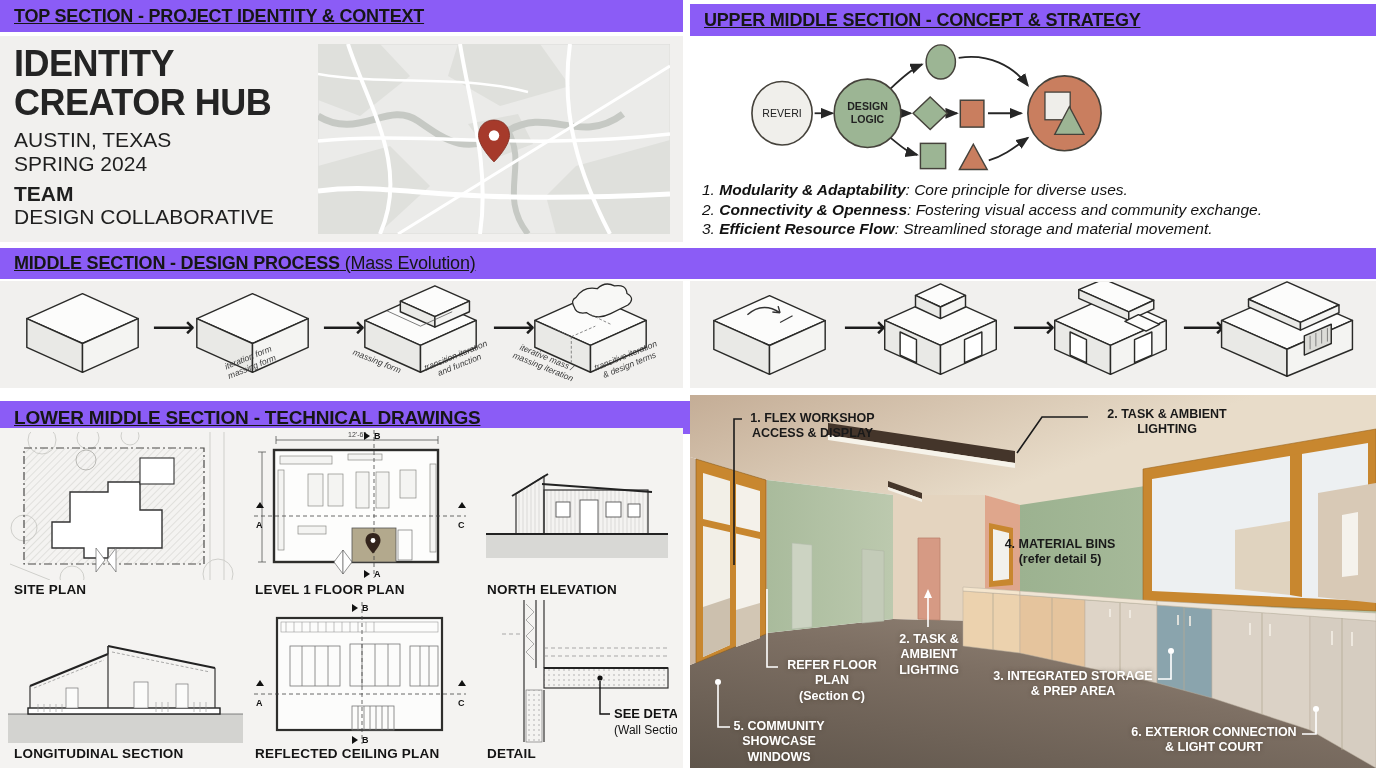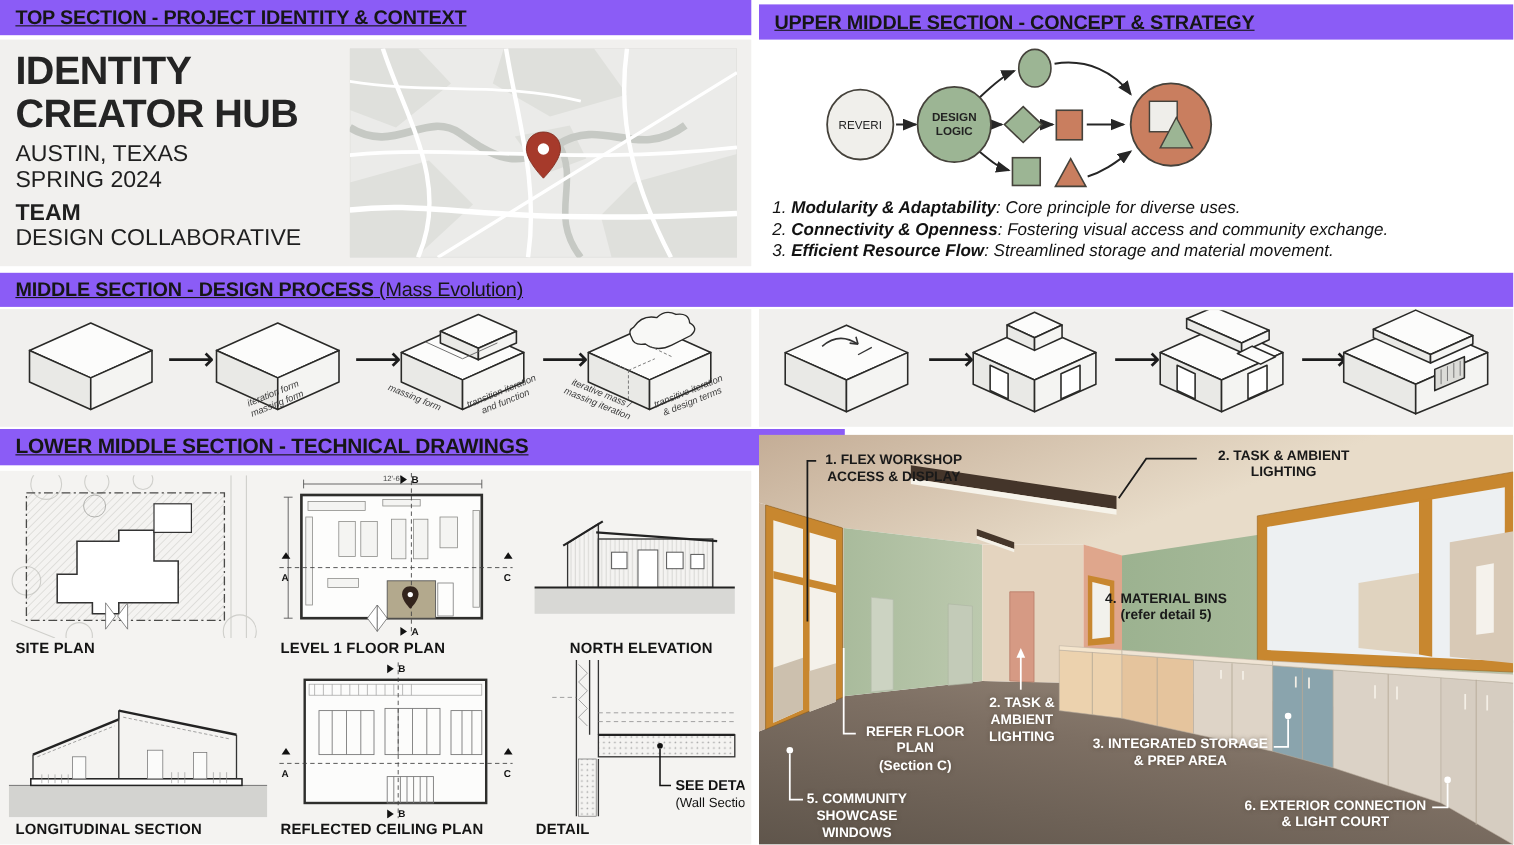--- a/index.html
+++ b/index.html
@@ -213,21 +213,21 @@
     <polygon class="r" points="94,44 134,26 134,34 94,52"></polygon>
     <polygon points="98,58 126,46 126,66 98,78" fill="#dcdcd8" stroke="#2a2a28" stroke-width="1"></polygon>
     <g stroke="#666" stroke-width="0.8">
       <line x1="104" y1="58" x2="104" y2="72"></line>
         <line x1="110" y1="55" x2="110" y2="69"></line>
       <line x1="116" y1="52" x2="116" y2="66"></line>
         <line x1="122" y1="50" x2="122" y2="64"></line>
     </g>
   </svg>
 
-  <div class="abs band" style="left:0;top:390px;width:768px;height:33px;line-height:33px;font-size:19px;">
+  <div class="abs band" style="left:0;top:401px;width:768px;height:33px;line-height:33px;font-size:19px;">
     <span>LOWER MIDDLE SECTION - TECHNICAL DRAWINGS</span>
   </div>
   <div class="abs panel" style="left:0;top:428px;width:683px;height:340px;background:#f4f3f1;"></div>
 
   <svg class="abs" style="left:10px;top:432px;" width="235" height="148" viewBox="0 0 235 148">
     <defs>
       <pattern id="hatch1" width="5" height="5" patternUnits="userSpaceOnUse" patternTransform="rotate(45)">
         <line x1="0" y1="0" x2="0" y2="5" stroke="#c3c3bf" stroke-width="0.8"></line>
       </pattern>
     </defs>
@@ -311,21 +311,21 @@
     <rect x="62" y="52" width="104" height="44" fill="url(#vhatch)" stroke="#333" stroke-width="1.2"></rect>
     <line x1="60" y1="46" x2="170" y2="54" stroke="#222" stroke-width="2"></line>
     <g fill="#ffffff" stroke="#555" stroke-width="0.9">
       <rect x="74" y="64" width="14" height="15"></rect>
       <rect x="98" y="62" width="18" height="34"></rect>
       <rect x="124" y="64" width="15" height="15"></rect>
       <rect x="146" y="66" width="12" height="13"></rect>
     </g>
     <line x1="4" y1="96" x2="186" y2="96" stroke="#222" stroke-width="1.8"></line>
   </svg>
-  <div class="abs drw-lbl" style="left:487px;top:582px;margin-left:31px;">NORTH ELEVATION</div>
+  <div class="abs drw-lbl" style="left:487px;top:582px;">NORTH ELEVATION</div>
 
   <svg class="abs" style="left:8px;top:608px;" width="235" height="135" viewBox="0 0 235 135">
     <rect x="0" y="106" width="235" height="29" fill="#d3d3d0"></rect>
     <line x1="0" y1="106" x2="235" y2="106" stroke="#666" stroke-width="0.8"></line>
     <rect x="20" y="100" width="192" height="6" fill="#fff" stroke="#222" stroke-width="1.4"></rect>
     <g stroke="#222" stroke-width="2.2" fill="none">
       <line x1="22" y1="78" x2="100" y2="46"></line>
       <line x1="100" y1="38" x2="207" y2="60"></line>
     </g>
     <g stroke="#333" stroke-width="1.2" fill="none">

